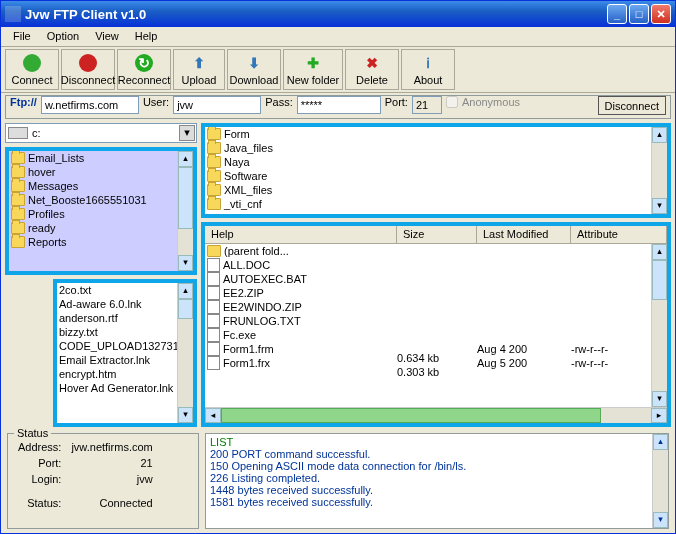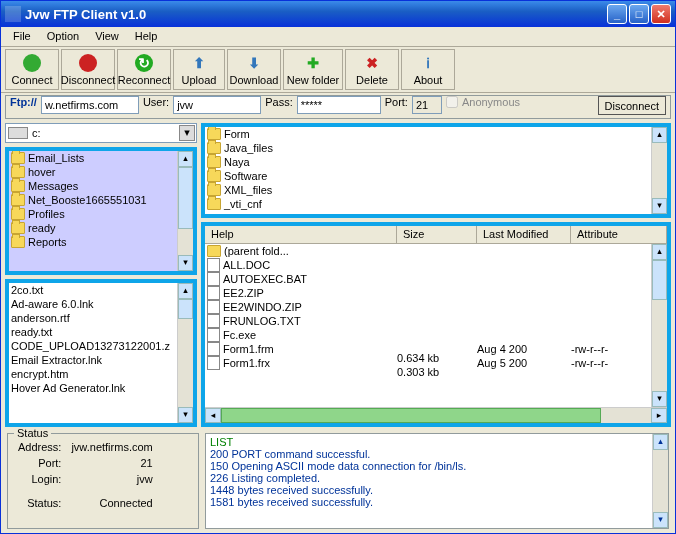--- a/index.html
+++ b/index.html
@@ -19,21 +19,21 @@
 .connbar .lbl { color: #003399; font-weight: bold; }
 .connbar input[type=text], .connbar input[type=password] { border: 1px solid #7f9db9; height: 18px; padding: 0 3px; background: #fff; }
 .connbar .dis input { background: #ece9d8; }
 .connbar button { border: 1px solid #555; background: #ece9d8; padding: 1px 6px; height: 19px; }
 .mainarea { flex: 1; display: flex; gap: 4px; padding: 2px 4px; min-height: 0; }
 .leftcol { width: 192px; display: flex; flex-direction: column; gap: 4px; }
 .drivesel { height: 20px; border: 1px solid #7f9db9; background: #fff; display: flex; align-items: center; padding: 0 2px; position: relative; }
 .drivesel .dd { position: absolute; right: 1px; width: 16px; height: 16px; background: #dcdcdc; border: 1px solid #888; text-align: center; line-height: 12px; }
 .pane { border: 4px solid #0ea5e9; background: #fff; position: relative; overflow: hidden; }
 .folderlist { height: 128px; background: #cdcdff; }
-.filelist { flex: 1; }
+.filelist { flex: 1; margin-left: 48px; }
 .listbody { position: absolute; inset: 0 16px 0 0; overflow: hidden; }
 .scrollv { position: absolute; right: 0; top: 0; bottom: 0; width: 16px; background: #e4e2d5; border-left: 1px solid #ccc; }
 .scrollv .sbtn { height: 16px; background: #cbe3fb; border: 1px solid #9bb; text-align: center; font-size: 9px; line-height: 12px; }
 .scrollv .thumb { background: #cbe3fb; border: 1px solid #9bb; }
 .li { display: flex; align-items: center; height: 14px; padding-left: 2px; gap: 3px; white-space: nowrap; }
 .fico { width: 14px; height: 12px; background: #f7d85a; border: 1px solid #c8a532; border-radius: 1px; position: relative; flex-shrink: 0; }
 .fico.open::before { content:''; position:absolute; top:-3px; left:0; width:6px; height:3px; background:#f7d85a; border:1px solid #c8a532; border-bottom:none; }
 .dico { width: 13px; height: 14px; background: #fff; border: 1px solid #888; flex-shrink: 0; }
 .rightcol { flex: 1; display: flex; flex-direction: column; gap: 4px; min-width: 0; }
 .remotefolders { height: 95px; }
@@ -175,21 +175,21 @@
             <div class="li">
               <span>2co.txt</span>
             </div>
             <div class="li">
               <span>Ad-aware 6.0.lnk</span>
             </div>
             <div class="li">
               <span>anderson.rtf</span>
             </div>
             <div class="li">
-              <span>ready.txt</span>
+              <span>bizzy.txt</span>
             </div>
             <div class="li">
               <span>CODE_UPLOAD13273122001.z</span>
             </div>
             <div class="li">
               <span>Email Extractor.lnk</span>
             </div>
             <div class="li">
               <span>encrypt.htm</span>
             </div>

